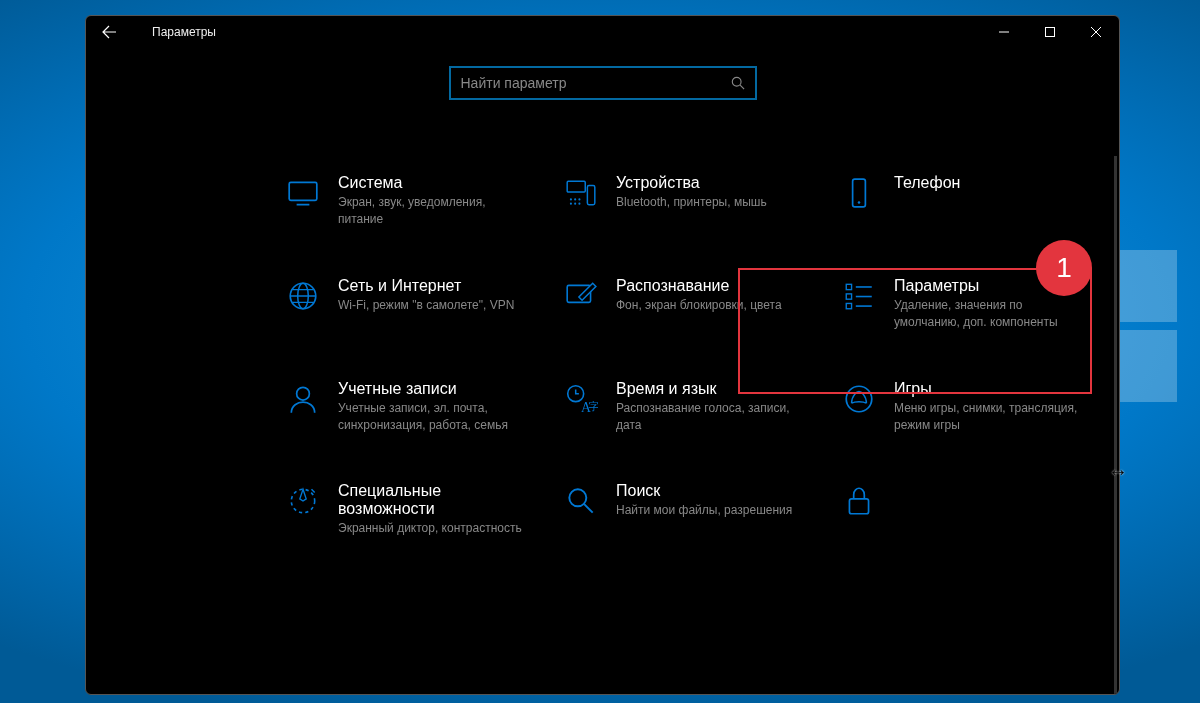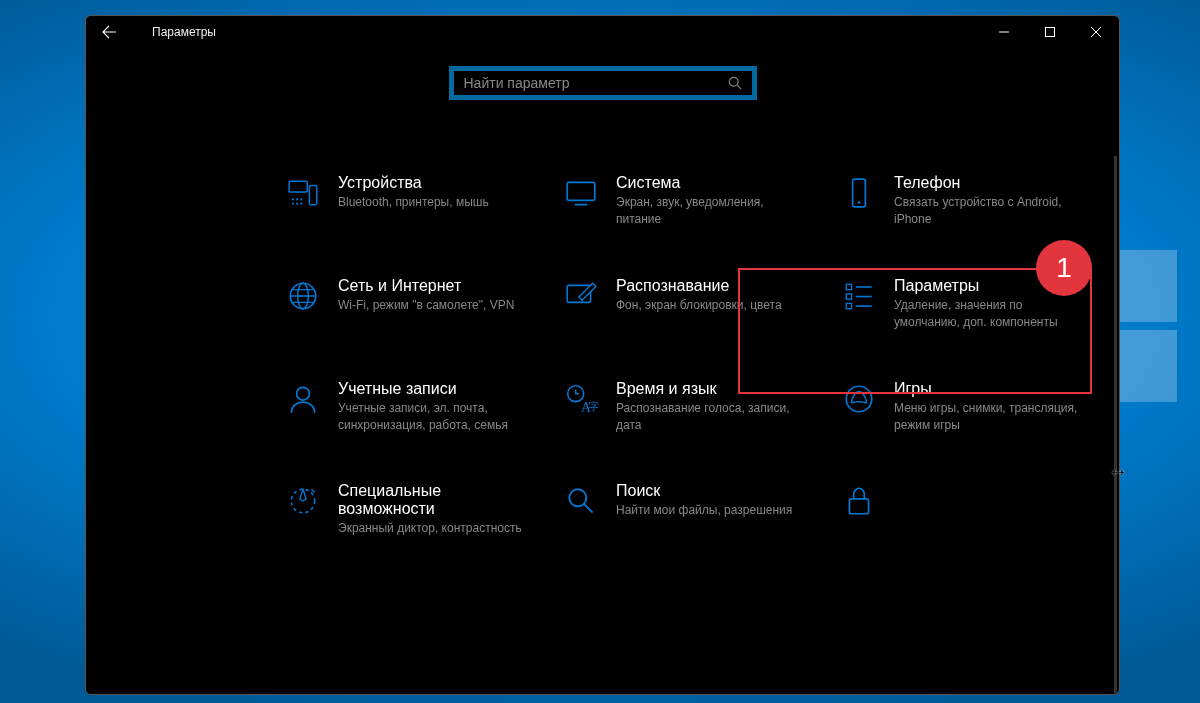--- a/index.html
+++ b/index.html
@@ -65,21 +65,21 @@
   width: 46px; height: 32px;
   display: flex; align-items: center; justify-content: center;
   font-size: 12px; color: #fff;
 }
 .search-wrap {
   display: flex; justify-content: center;
   margin-top: 18px;
 }
 .search-box {
   width: 308px; height: 34px;
-  border: 5px solid #0369a1;
+  border: 2px solid #0369a1;
   background: #000;
   display: flex; align-items: center;
   padding: 0 10px;
 }
 .search-box input {
   flex: 1; background: transparent; border: none;
   color: #fff; font-size: 14px; outline: none;
 }
 .search-box input::placeholder { color: #888; }
 .search-box .sicon { color: #888; font-size: 14px; }
@@ -193,20 +193,33 @@
         <span class="sicon">
           <svg width="14" height="14" viewBox="0 0 16 16">
               <circle cx="6.5" cy="6.5" r="5" stroke="#888" stroke-width="1.3" fill="none"></circle>
               <path d="M10.5 10.5 L15 15" stroke="#888" stroke-width="1.3"></path>
             </svg>
         </span>
       </div>
     </div>
 
     <div class="grid">
+
+      <div class="cat">
+        <div class="icon">
+          <svg width="34" height="34" viewBox="0 0 32 32">
+              <rect x="3" y="6" width="26" height="17" rx="1.5" stroke="#0078d4" stroke-width="1.6" fill="none"></rect>
+              <path d="M10 27 H22" stroke="#0078d4" stroke-width="1.6"></path>
+            </svg>
+        </div>
+        <div class="txt">
+          <div class="title">Система</div>
+          <div class="desc">Экран, звук, уведомления, питание</div>
+        </div>
+      </div>
 
       <div class="cat">
         <div class="icon">
           <svg width="34" height="34" viewBox="0 0 32 32">
               <rect x="3" y="5" width="17" height="10" rx="1" stroke="#0078d4" stroke-width="1.4" fill="none"></rect>
               <circle cx="6.5" cy="22" r="1" fill="#0078d4"></circle>
               <circle cx="10.5" cy="22" r="1" fill="#0078d4"></circle>
               <circle cx="14.5" cy="22" r="1" fill="#0078d4"></circle>
               <circle cx="6.5" cy="26" r="1" fill="#0078d4"></circle>
               <circle cx="10.5" cy="26" r="1" fill="#0078d4"></circle>
@@ -216,40 +229,26 @@
         </div>
         <div class="txt">
           <div class="title">Устройства</div>
           <div class="desc">Bluetooth, принтеры, мышь</div>
         </div>
       </div>
 
       <div class="cat">
         <div class="icon">
           <svg width="34" height="34" viewBox="0 0 32 32">
-              <rect x="3" y="6" width="26" height="17" rx="1.5" stroke="#0078d4" stroke-width="1.6" fill="none"></rect>
-              <path d="M10 27 H22" stroke="#0078d4" stroke-width="1.6"></path>
-            </svg>
-        </div>
-        <div class="txt">
-          <div class="title">Система</div>
-          <div class="desc">Экран, звук, уведомления, питание</div>
-        </div>
-      </div>
-
-      <div class="cat">
-        <div class="icon">
-          <svg width="34" height="34" viewBox="0 0 32 32">
               <rect x="10" y="3" width="12" height="26" rx="2" stroke="#0078d4" stroke-width="1.6" fill="none"></rect>
               <circle cx="16" cy="25" r="1.2" fill="#0078d4"></circle>
             </svg>
         </div>
         <div class="txt">
           <div class="title">Телефон</div>
-          <div class="desc">Связать устройство с Android, iPhone</div>
         </div>
       </div>
 
       <div class="cat">
         <div class="icon">
           <svg width="34" height="34" viewBox="0 0 32 32">
               <circle cx="16" cy="16" r="12" stroke="#0078d4" stroke-width="1.6" fill="none"></circle>
               <ellipse cx="16" cy="16" rx="5" ry="12" stroke="#0078d4" stroke-width="1.4" fill="none"></ellipse>
               <path d="M4 16 H28 M6 10 H26 M6 22 H26" stroke="#0078d4" stroke-width="1.2"></path>
             </svg>

